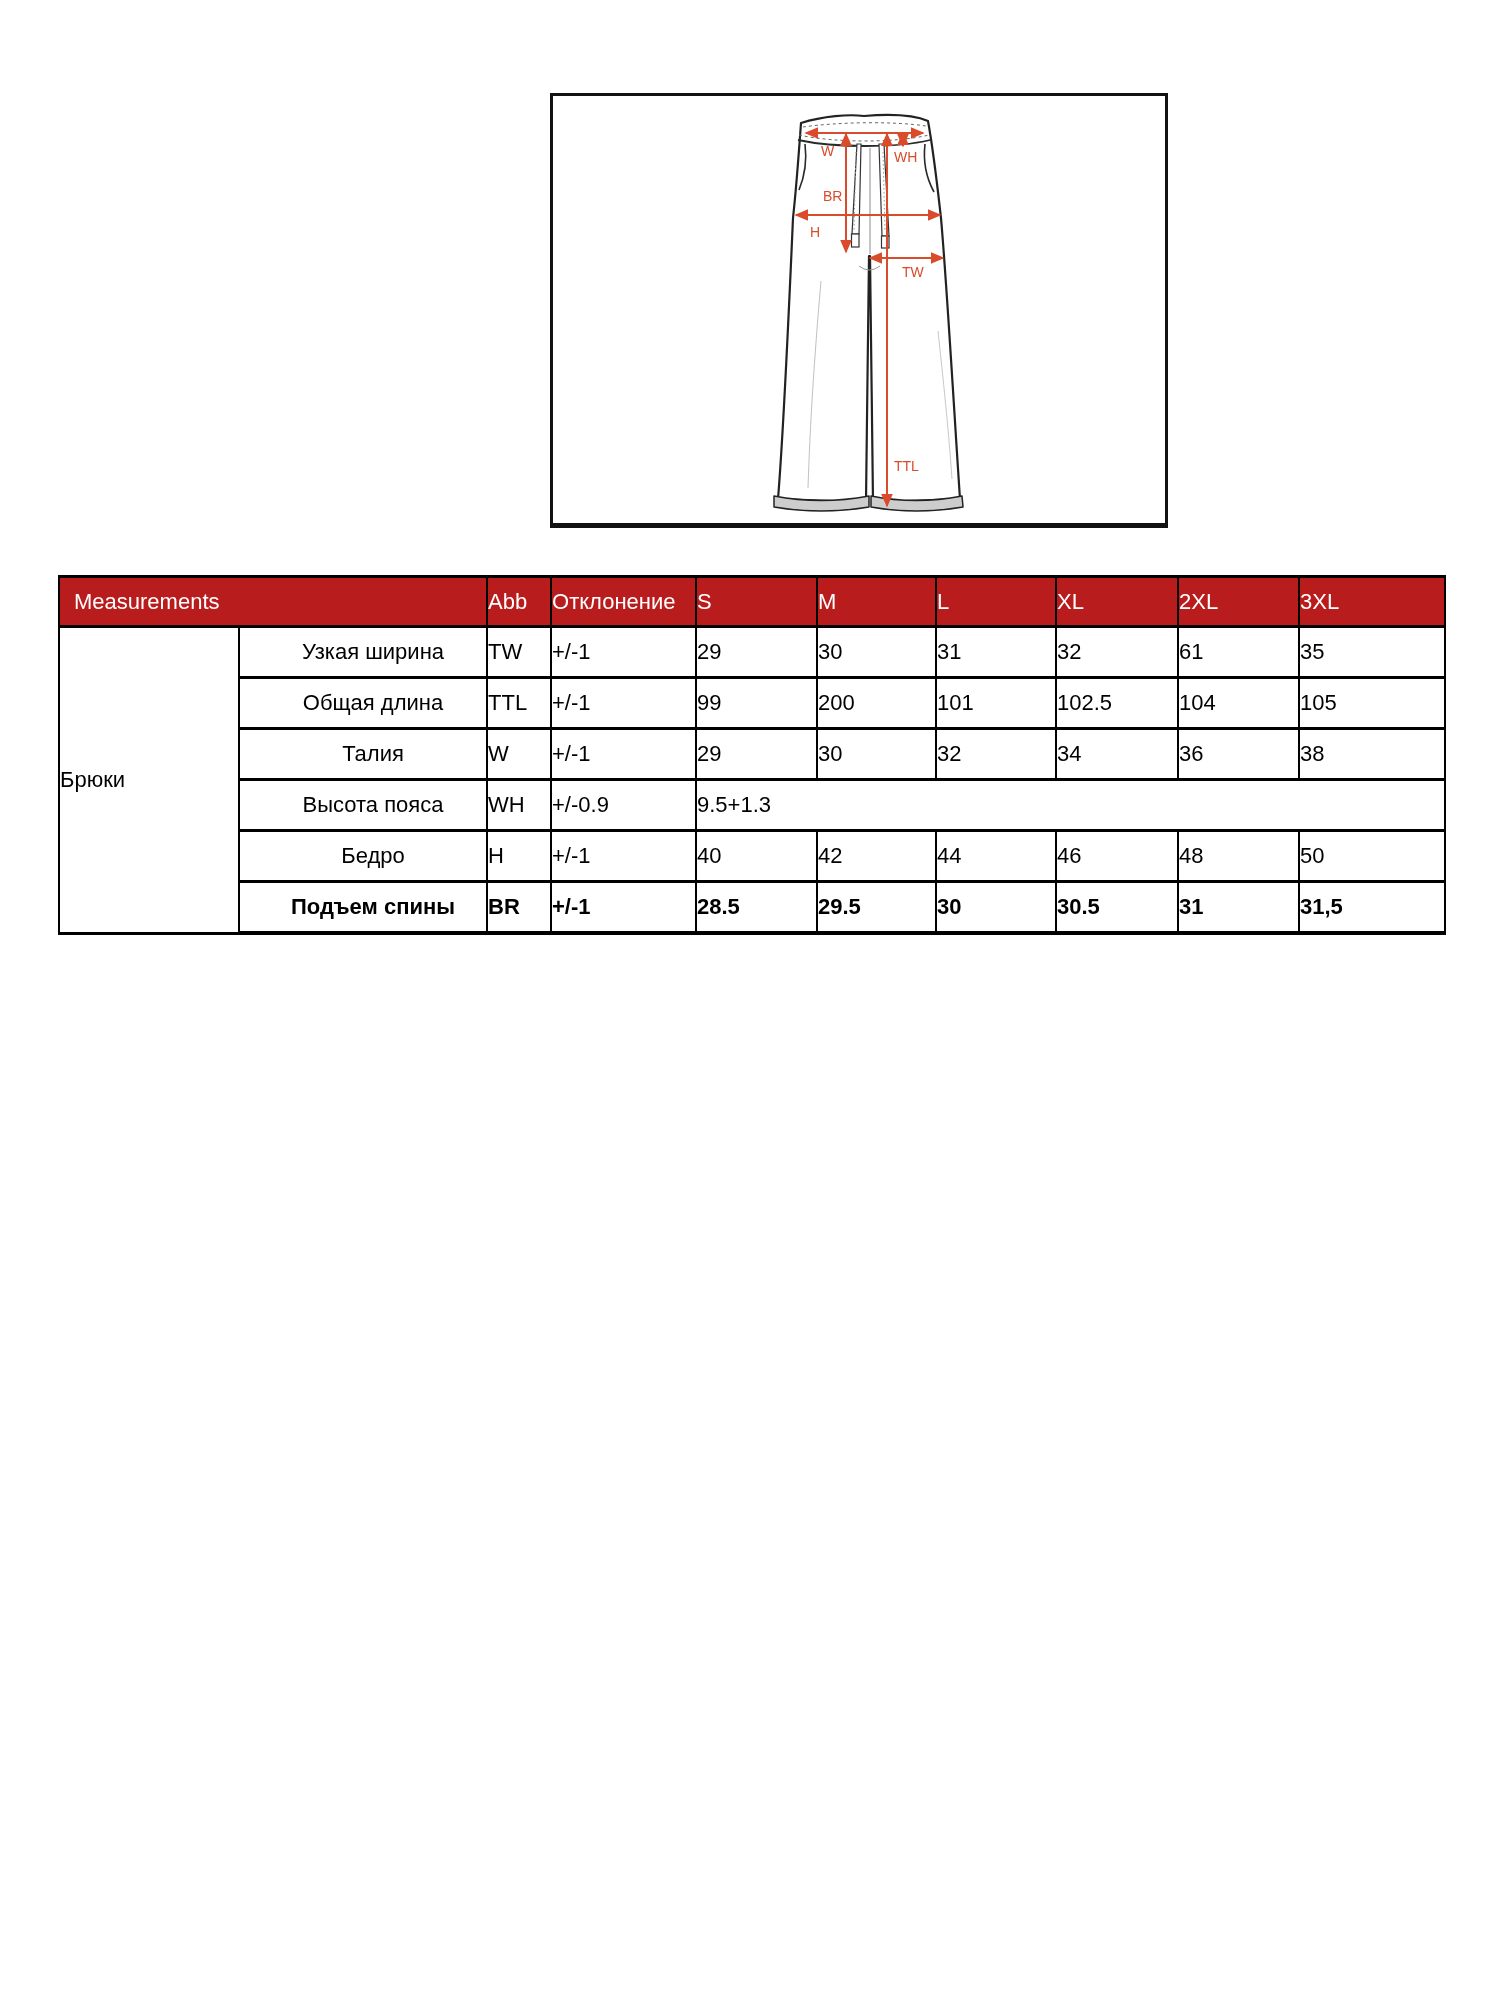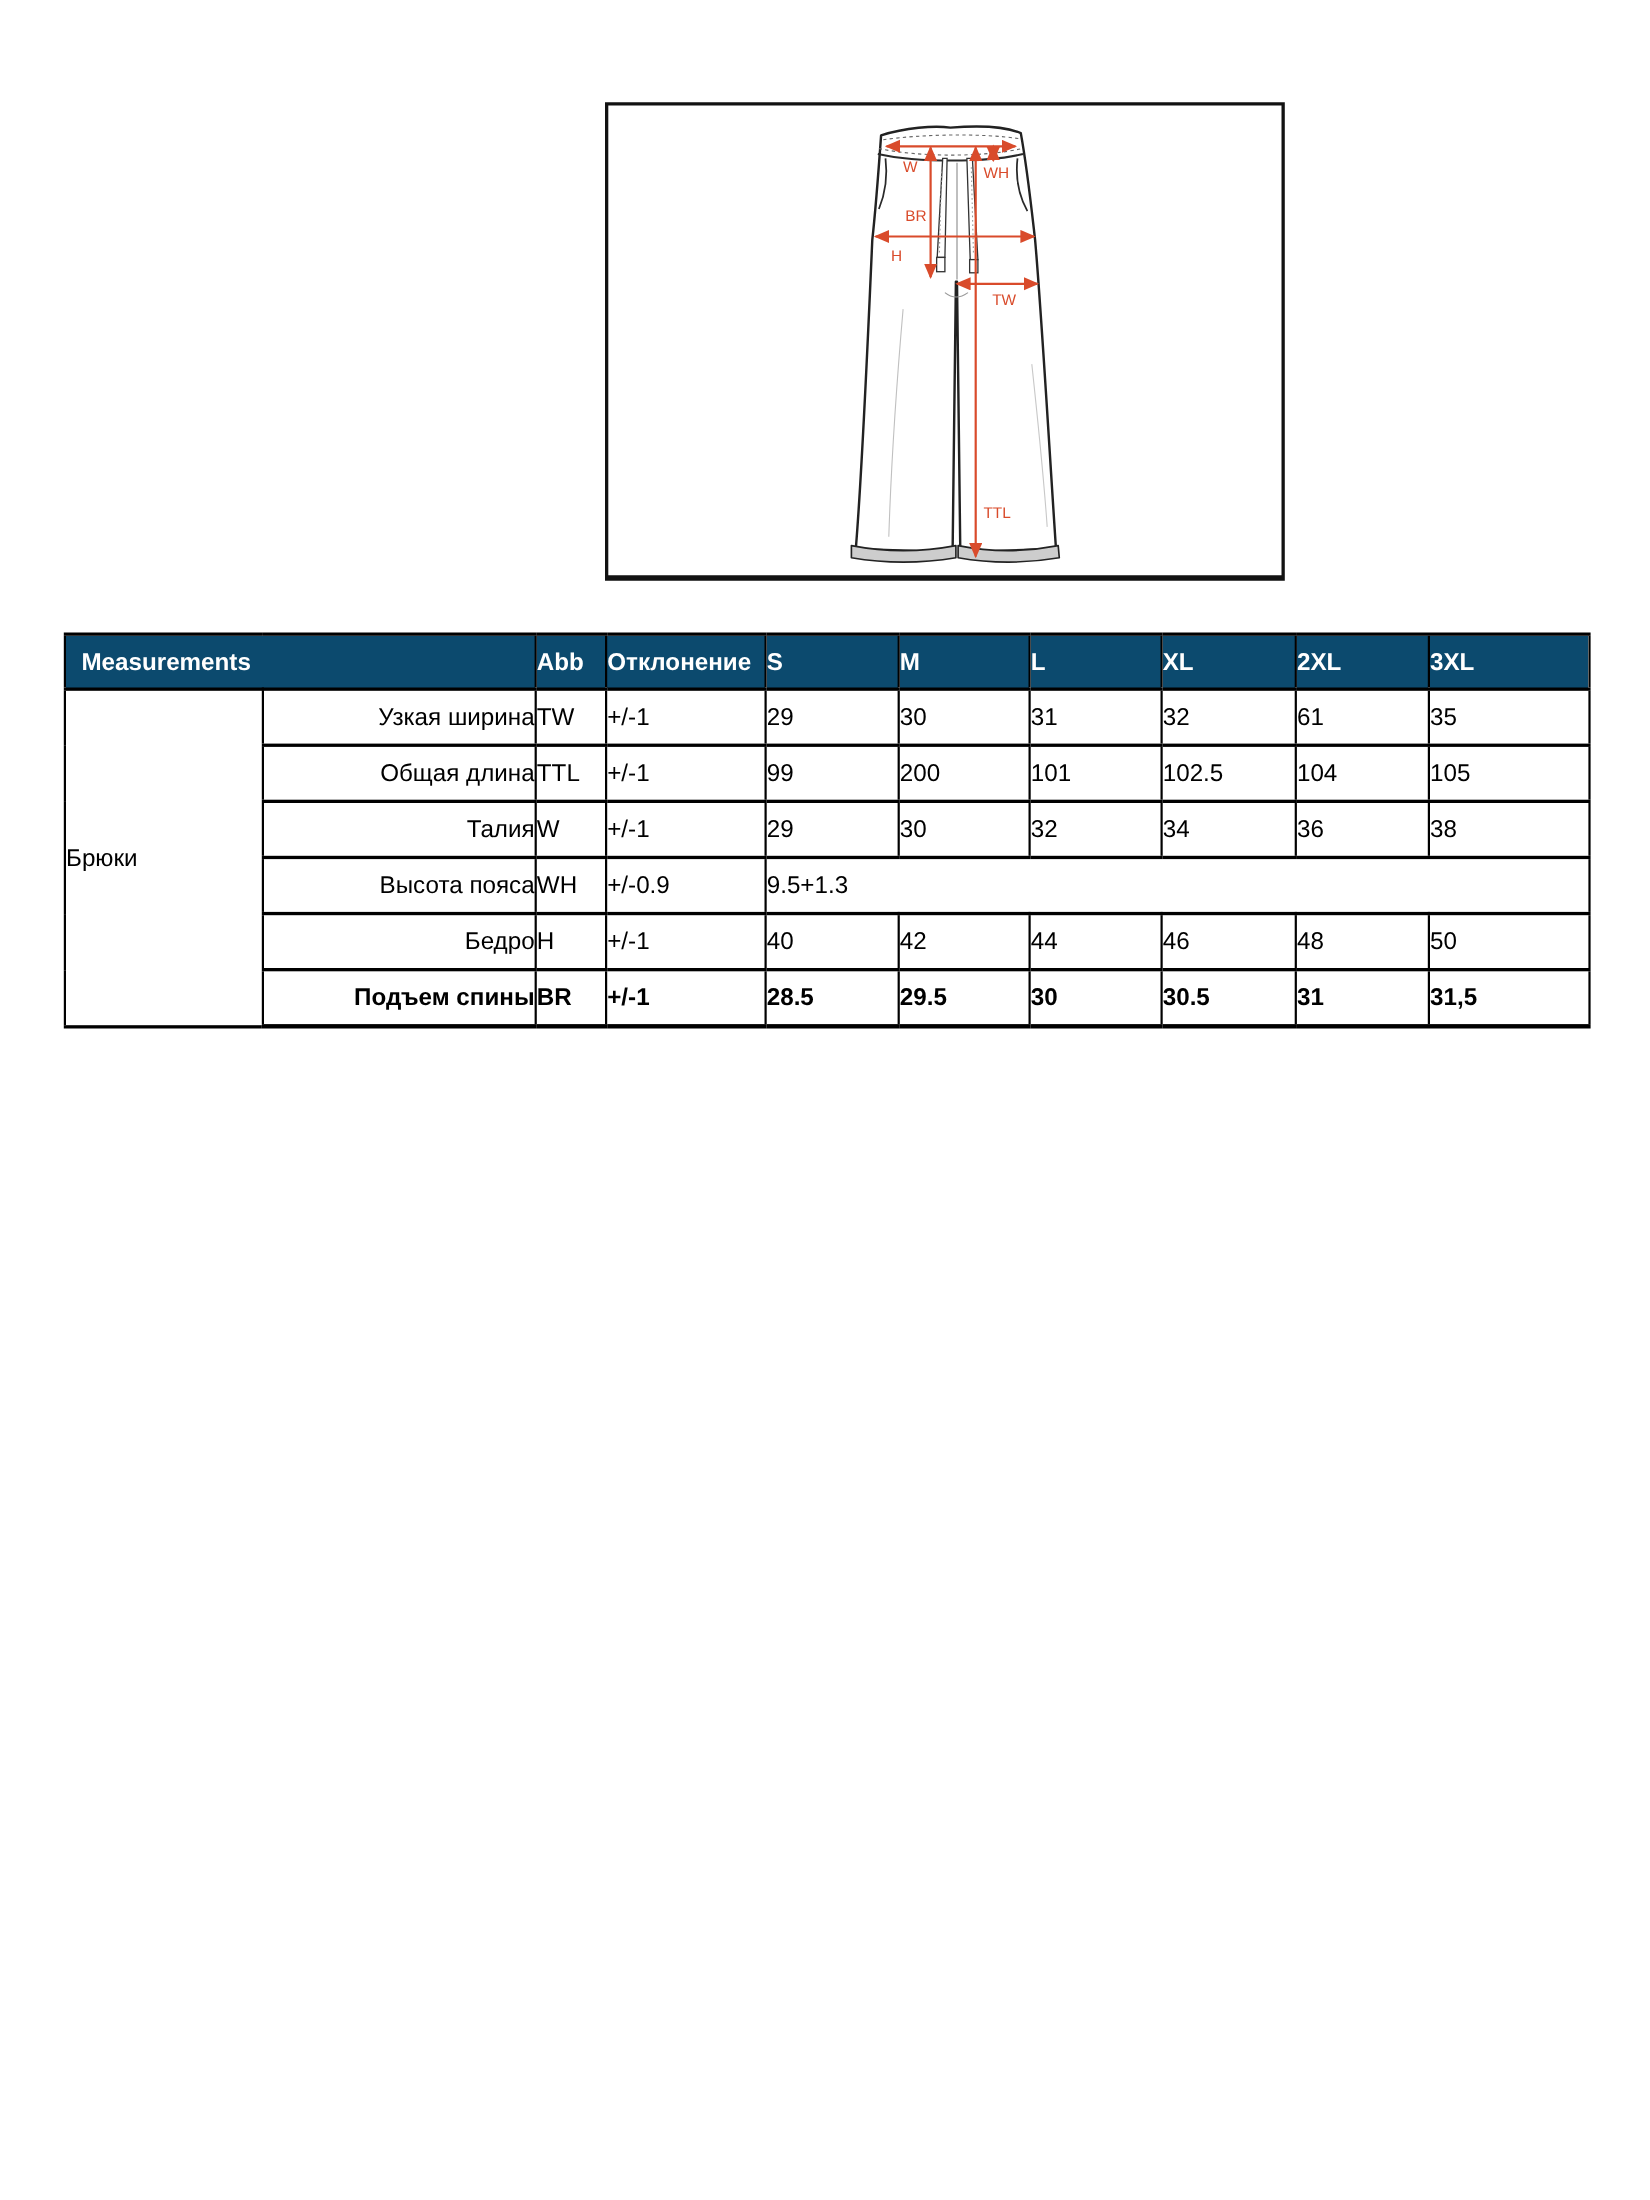--- a/index.html
+++ b/index.html
@@ -30,25 +30,25 @@
   table.meas{
     position:absolute;left:58px;top:575px;width:1386px;
     border-collapse:collapse;table-layout:fixed;
     font-size:22px;
   }
   table.meas th,table.meas td{
     border:2px solid #000;border-top-width:3px;border-bottom-width:3px;
     padding:0;text-align:left;vertical-align:middle;overflow:hidden;white-space:nowrap;
   }
   table.meas thead th{
-    background:#0c4a6e;color:#fff;font-weight:700;height:47px;border-color:#000;margin-left:36px;
+    background:#b91c1c;color:#fff;font-weight:400;height:47px;border-color:#000;margin-left:36px;
   }
   table.meas thead th.h-measurements{text-align:left;padding-left:14px;}
   table.meas tbody td{height:48px;background:#fff;}
-  table.meas td.lbl{text-align:right;padding-left:20px;}
+  table.meas td.lbl{text-align:center;padding-left:20px;}
   table.meas td.group{text-align:left;}
   table.meas tbody tr:last-child td{border-bottom-width:4px;font-weight:bold;}
 </style>
 </head>
 <body>
 
 <div class="page">
 
 
   <div class="diagram-box">

